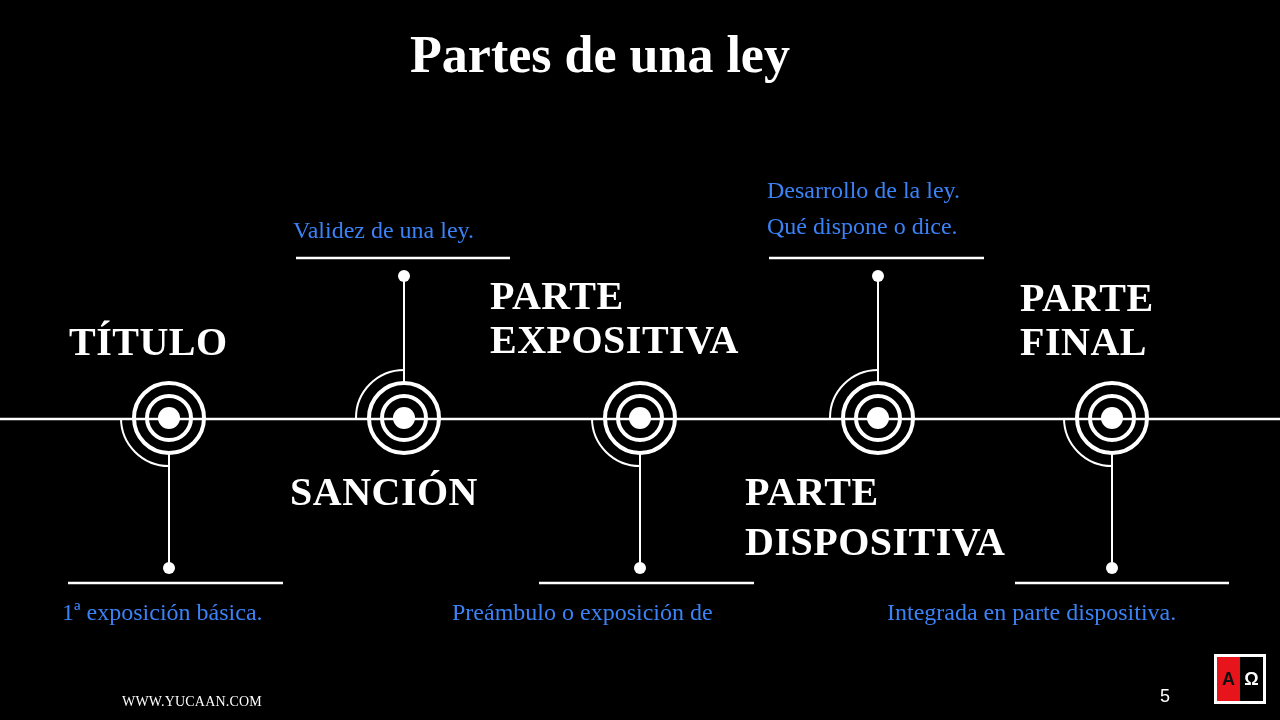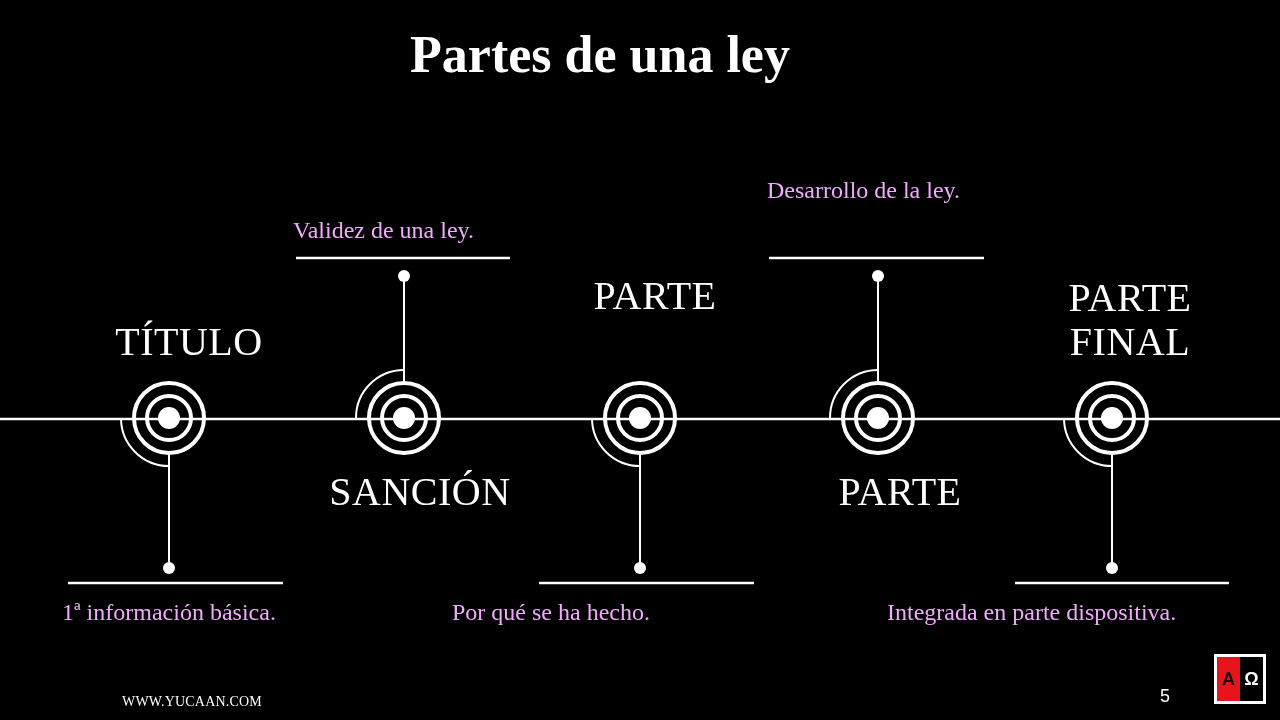--- a/index.html
+++ b/index.html
@@ -1,22 +1,22 @@
 <!DOCTYPE html>
 <html><head>
 <meta charset="utf-8">
 <style>
   html, body { margin:0; padding:0; background:#000; }
   body { width:1280px; height:720px; position:relative; overflow:hidden; color:#fff;
          font-family:"Liberation Serif","DejaVu Serif",serif; }
   .title { position:absolute; left:0; width:1200px; top:26px; text-align:center;
            font-size:52px; font-weight:bold; line-height:1.1; }
   svg.diagram { position:absolute; left:0; top:0; }
-  .label { position:absolute; font-weight:normal; font-size:40px; line-height:44px; text-align:center; letter-spacing:0.5px; }
-  .desc { position:absolute; font-size:24px; line-height:36px; color:#f0abfc; }
+  .label { position:absolute; font-weight:bold; font-size:40px; line-height:44px; text-align:left; letter-spacing:0.5px; }
+  .desc { position:absolute; font-size:24px; line-height:36px; color:#3b82f6; }
   .footer-url { position:absolute; left:122px; top:694px; font-size:14px; letter-spacing:0.2px; }
   .page-num { position:absolute; left:1160px; top:686px; font-family:"Liberation Sans",sans-serif; font-size:18px; }
   .logo { position:absolute; left:1214px; top:654px; width:52px; height:50px; border:3px solid #fff; box-sizing:border-box; display:flex; }
   .logo .a { background:#e8141c; color:#111; flex:1; display:flex; align-items:center; justify-content:center; font-family:"Liberation Sans",sans-serif; font-weight:bold; font-size:18px; }
   .logo .o { background:#000; color:#fff; flex:1; display:flex; align-items:center; justify-content:center; font-family:"Liberation Sans",sans-serif; font-weight:bold; font-size:18px; }
 </style>
 </head>
 <body>
 
 <div class="title">Partes de una ley</div>
@@ -79,45 +79,48 @@
 <div class="label" style="left:69px; top:320px; width:240px;">
   <div>TÍTULO</div>
 </div>
 
 <div class="label" style="left:290px; top:470px; width:260px;">
   <div>SANCIÓN</div>
 </div>
 
 <div class="label" style="left:490px; top:274px; width:330px;">
   <div>PARTE</div>
+  <div>EXPOSITIVA</div>
 </div>
 
 <div class="label" style="left:745px; top:470px; width:310px;">
   <div>PARTE</div>
+  <div style="margin-top:6px;">DISPOSITIVA</div>
 </div>
 
 <div class="label" style="left:1020px; top:276px; width:220px;">
   <div>PARTE</div>
   <div style="">FINAL</div>
 </div>
 
 <div class="desc" style="left:62px; top:594px;">
-  <div>1ª información básica.</div>
+  <div>1ª exposición básica.</div>
 </div>
 
 <div class="desc" style="left:293px; top:212px;">
   <div>Validez de una ley.</div>
 </div>
 
 <div class="desc" style="left:452px; top:594px;">
-  <div>Por qué se ha hecho.</div>
+  <div>Preámbulo o exposición de</div>
 </div>
 
 <div class="desc" style="left:767px; top:172px;">
   <div>Desarrollo de la ley.</div>
+  <div>Qué dispone o dice.</div>
 </div>
 
 <div class="desc" style="left:887px; top:594px;">
   <div>Integrada en parte dispositiva.</div>
 </div>
 
 <div class="footer-url">WWW.YUCAAN.COM</div>
 <div class="page-num">5</div>
 <div class="logo">
   <div class="a">A</div>

